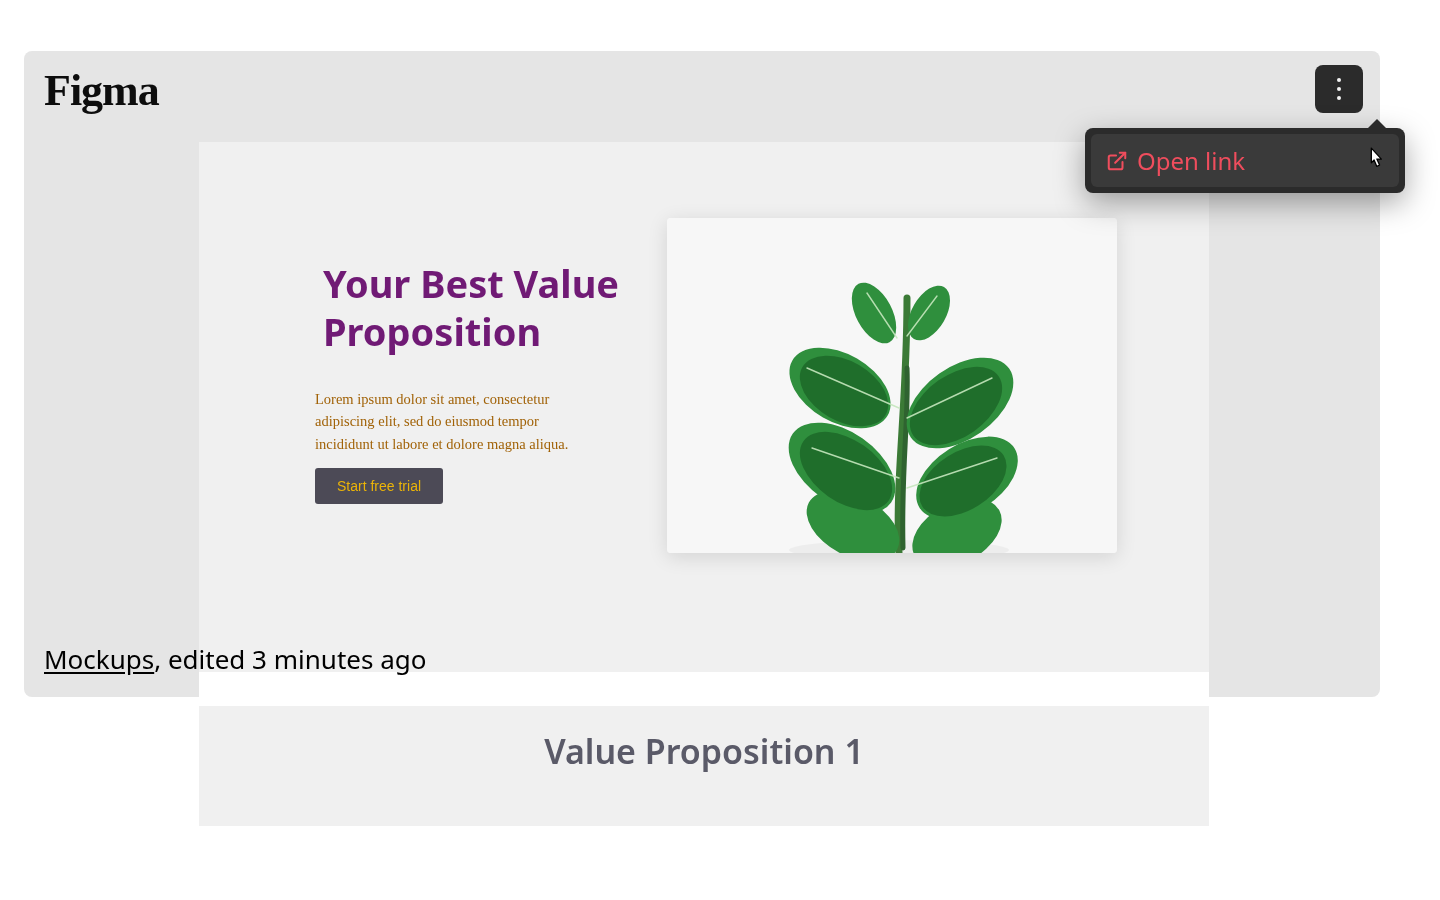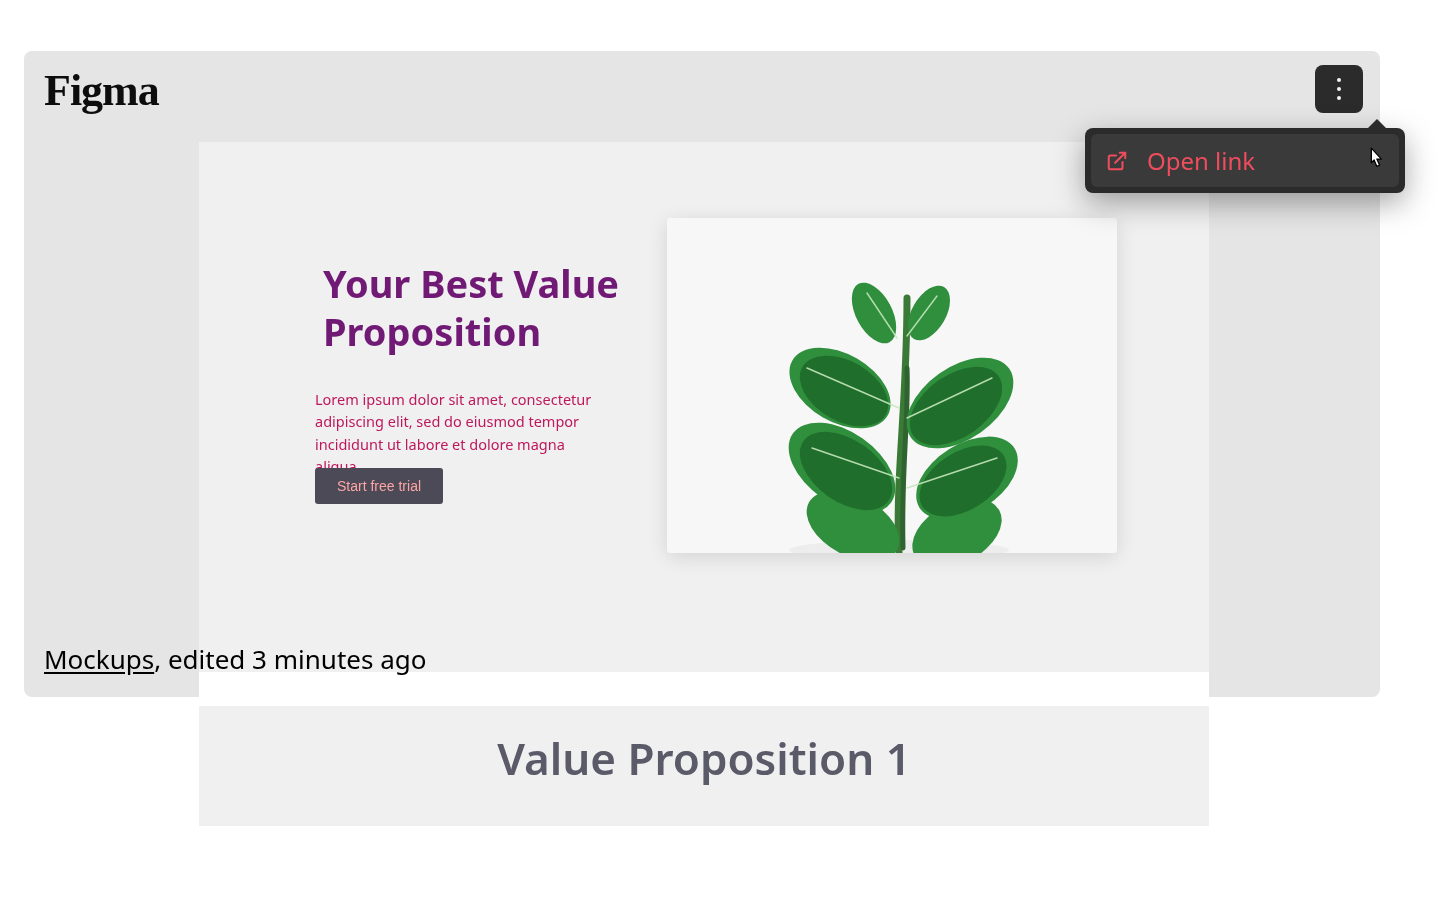--- a/index.html
+++ b/index.html
@@ -26,61 +26,61 @@
       position: absolute; left: 175px; top: 91px; width: 1010px; height: 530px;
       background: #f0f0f0;
     }
     .preview-content { position: relative; width:100%; height:100%; }
     .vp-title {
       position:absolute; left: 124px; top: 118px; width: 330px;
       font-size: 38px; font-weight: 700; color:#701a75; line-height:1.25;
     }
     .vp-body {
       position:absolute; left: 116px; top: 246px; width: 280px;
-      color:#be185d; font-size:14.5px; line-height:1.55;
+      color:#a16207; font-size:14.5px; line-height:1.55;font-family:Liberation Serif, serif;
     }
     .vp-cta {
       position:absolute; left: 116px; top: 326px;
-      background:#4c4a56; color:#fca5a5; font-size:14px; padding:10px 22px;
+      background:#4c4a56; color:#eab308; font-size:14px; padding:10px 22px;
       border-radius:3px; border:none; cursor:pointer;
     }
     .vp-image-card {
       position:absolute; left: 468px; top: 76px; width: 450px; height: 335px;
       background:#f7f7f7; border-radius:4px;
       box-shadow: 0 4px 20px rgba(0,0,0,0.12);
       overflow:hidden;
     }
     .plant-svg { width:100%; height:100%; display:block; }
 
     .white-band { position:absolute; left:175px; top:621px; width:1010px; height:34px; background:#ffffff; }
 
     .section2 {
       position:absolute; left:175px; top:655px; width:1010px; height:120px; background:#f0f0f0;
       display:flex; justify-content:center;
     }
-    .section2-title { margin-top:22px; font-size:44px; font-weight:600; color:#5a5a68; }
+    .section2-title { margin-top:22px; font-size:34px; font-weight:600; color:#5a5a68; }
 
     .caption {
       position:absolute; left:20px; bottom:20px; font-size:26px; color:#000;text-align:center;
     }
     .caption .link-text { text-decoration: underline; text-underline-offset: 3px; cursor:pointer; }
 
     
     .menu {
       position:absolute; top:128px; right:35px; width:320px;
       background:#2b2b2b; border-radius:8px; padding:6px 6px;
       box-shadow: 0 10px 30px rgba(0,0,0,0.35);
     }
     .menu::before {
       content:""; position:absolute; top:-9px; right:18px;
       width:0; height:0; border-left:10px solid transparent; border-right:10px solid transparent;
       border-bottom:10px solid #2b2b2b;
     }
     .menu-item {
-      display:flex; align-items:center; gap:18px;
+      display:flex; align-items:center; gap:8px;
       padding:10px 14px; border-radius:6px; font-size:24px;
       color:#ffffff; cursor:pointer; position:relative;
     }
     .menu-item.hovered { background:#3a3a3a; color:#ef4d5d; }
     .menu-item.hovered .mi-icon { color:#ef4d5d; }
     .mi-icon { width:24px; height:24px; display:flex; align-items:center; justify-content:center; color:#ffffff; flex:0 0 24px; }
     .mi-icon svg { width:22px; height:22px; }
 
     .cursor {
       position:absolute; top:146px; right:54px; width:22px; height:28px;

